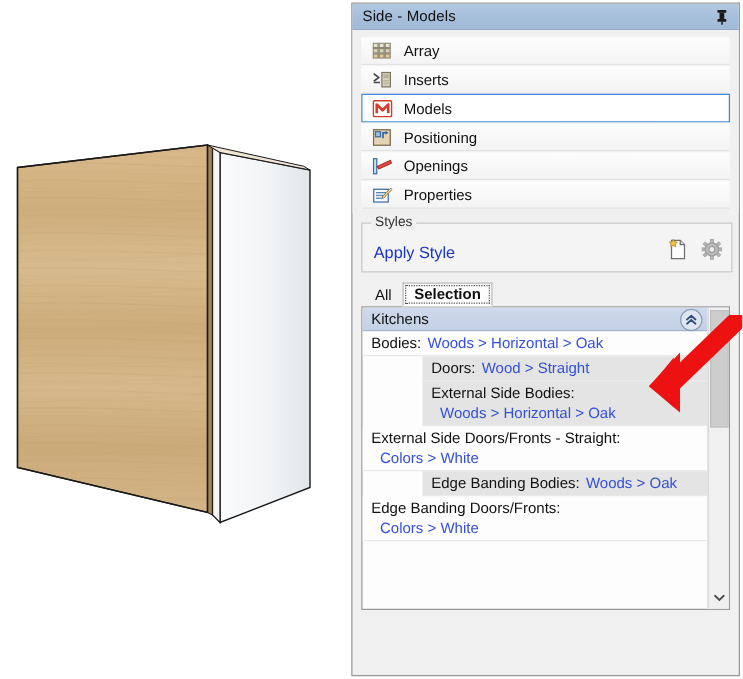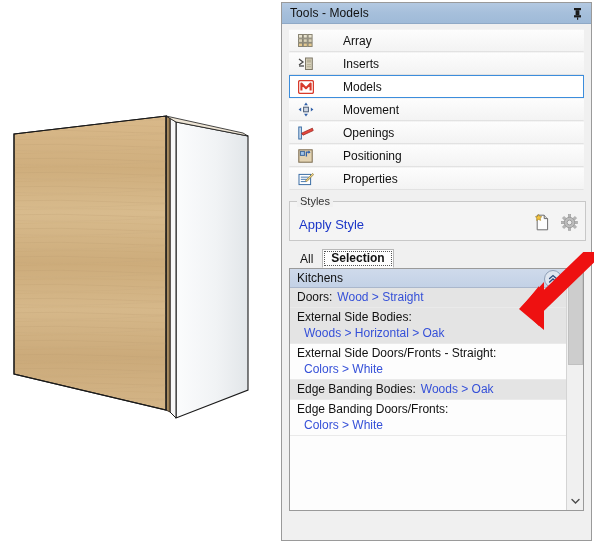--- a/index.html
+++ b/index.html
@@ -44,21 +44,21 @@
     background:linear-gradient(to bottom,#fdfdfd 0%,#f3f3f3 100%);
     border:1px solid transparent;
     border-bottom:1px solid #e2e2e2;
     padding-left:7px;box-sizing:border-box;cursor:pointer;
   }
   .nav-item.selected{
     background:#ffffff;
     border:1px solid #3c8ddc;
   }
   .nav-icon{width:17px;height:17px;margin-right:9px;flex:0 0 17px;display:flex;align-items:center;justify-content:center;}
-  .nav-label{font-size:12px;color:#111;margin-left:20px;}
+  .nav-label{font-size:12px;color:#111;}
 
   
   #styles-group{
     margin:7px 5px 0 7px;
     border:1px solid #c8c8c8;
     background:#f4f4f4;
     height:40px;
     position:relative;
     box-sizing:border-box;
   }
@@ -111,21 +111,21 @@
   #collapse-btn{
     position:absolute;right:4px;top:1px;width:16px;height:16px;border-radius:50%;
     background:#dfe6f0;border:1px solid #8fa0b8;
     display:flex;align-items:center;justify-content:center;cursor:pointer;
   }
   .row{
     min-height:19px;border-bottom:1px solid #eaeaea;
     padding:1px 4px 2px 7px;box-sizing:border-box;
     font-size:12px;line-height:16px;
   }
-  .row.alt{background:#e4e4e4;}
+  .row.alt{background:#e4e4e4;margin-left:48px;}
   .row.plain{background:#fdfdfd;}
   .row .lbl{color:#111;}
   .row .val{color:#3550d8;margin-left:5px;}
   .row.two-line .val{display:block;margin-left:7px;}
 
   
   #vscroll{
     width:16px;background:#f0f0f0;border-left:1px solid #d4d4d4;
     position:relative;flex:0 0 16px;cursor:pointer;
   }
@@ -190,21 +190,21 @@
 
     <g>
       <polygon points="166,16 176,22 248,36 243,33" fill="#efe6d6" stroke="#1a1a1a" stroke-width="0.8"></polygon>
     </g>
   </svg>
 </div>
 
 <div id="tools-panel">
 
   <div id="panel-titlebar">
-    <span id="panel-title">Tools - Models</span>
+    <span id="panel-title">Side - Models</span>
     <span id="pin-btn">
       <svg width="11" height="13" viewBox="0 0 11 13">
         <rect x="2" y="1" width="7" height="2.2" fill="#1b1b1b"></rect>
         <rect x="3.6" y="3.2" width="3.8" height="5" fill="#1b1b1b"></rect>
         <rect x="2" y="8.2" width="7" height="2.2" fill="#1b1b1b"></rect>
         <rect x="5" y="10.4" width="1.2" height="2.4" fill="#1b1b1b"></rect>
       </svg>
     </span>
   </div>
 
@@ -244,53 +244,41 @@
     <div class="nav-item selected">
       <span class="nav-icon">
         <svg width="16" height="14" viewBox="0 0 16 14">
           <rect x="0.6" y="0.6" width="14.8" height="12.8" rx="1.4" fill="#ffffff" stroke="#d83a2b" stroke-width="1.3"></rect>
           <path d="M3.4 10.6 V3.6 L8 8.2 L12.6 3.6 V10.6" fill="none" stroke="#d83a2b" stroke-width="2.1" stroke-linejoin="round"></path>
         </svg>
       </span>
       <span class="nav-label">Models</span>
     </div>
 
-    <div class="nav-item">
-      <span class="nav-icon">
-        <svg width="16" height="15" viewBox="0 0 16 15">
-          <rect x="5.6" y="5.2" width="4.8" height="4.6" fill="#cfd8e4" stroke="#4a5d78"></rect>
-          <path d="M8 0.6 L9.9 3.2 H6.1 Z" fill="#2f5fa8"></path>
-          <path d="M8 14.4 L6.1 11.8 H9.9 Z" fill="#2f5fa8"></path>
-          <path d="M0.6 7.5 L3.2 5.6 V9.4 Z" fill="#2f5fa8"></path>
-          <path d="M15.4 7.5 L12.8 9.4 V5.6 Z" fill="#2f5fa8"></path>
-        </svg>
-      </span>
-      <span class="nav-label">Movement</span>
-    </div>
-
-    <div class="nav-item">
-      <span class="nav-icon">
-        <svg width="16" height="14" viewBox="0 0 16 14">
-          <rect x="0.8" y="1" width="2.6" height="12" fill="#cfe0f2" stroke="#3c6ea5"></rect>
-          <path d="M3.6 7.2 L14.4 2.2 L15.2 4.6 L5 9.2 Z" fill="#e8453c" stroke="#9b2a22" stroke-width="0.8"></path>
-        </svg>
-      </span>
-      <span class="nav-label">Openings</span>
-    </div>
 
     <div class="nav-item">
       <span class="nav-icon">
         <svg width="15" height="14" viewBox="0 0 15 14">
           <rect x="0.8" y="0.8" width="13.4" height="12.4" fill="#e3d3b2" stroke="#7a6a4c"></rect>
           <rect x="2.4" y="2.4" width="4" height="4" fill="#9fc3e8" stroke="#41699a"></rect>
           <path d="M8.4 7.6 V3.2 h3.4" fill="none" stroke="#2f5fa8" stroke-width="1.3"></path>
           <path d="M12.6 3.2 L10.4 1.6 V4.8 Z" fill="#2f5fa8"></path>
         </svg>
       </span>
       <span class="nav-label">Positioning</span>
+    </div>
+
+    <div class="nav-item">
+      <span class="nav-icon">
+        <svg width="16" height="14" viewBox="0 0 16 14">
+          <rect x="0.8" y="1" width="2.6" height="12" fill="#cfe0f2" stroke="#3c6ea5"></rect>
+          <path d="M3.6 7.2 L14.4 2.2 L15.2 4.6 L5 9.2 Z" fill="#e8453c" stroke="#9b2a22" stroke-width="0.8"></path>
+        </svg>
+      </span>
+      <span class="nav-label">Openings</span>
     </div>
 
     <div class="nav-item">
       <span class="nav-icon">
         <svg width="16" height="14" viewBox="0 0 16 14">
           <rect x="1" y="2.4" width="11.6" height="10.2" fill="#ffffff" stroke="#3c6ea5"></rect>
           <rect x="2.8" y="4.6" width="8" height="1.1" fill="#5b86b5"></rect>
           <rect x="2.8" y="6.8" width="8" height="1.1" fill="#5b86b5"></rect>
           <rect x="2.8" y="9" width="5.4" height="1.1" fill="#5b86b5"></rect>
           <path d="M7.6 8.6 L14.6 1.4 L15.6 2.6 L8.8 9.6 Z" fill="#f0d68a" stroke="#8a7330" stroke-width="0.7"></path>
@@ -341,20 +329,23 @@
       <div class="grp-header">
         <span class="gname">Kitchens</span>
         <span id="collapse-btn">
           <svg width="10" height="10" viewBox="0 0 10 10">
             <path d="M1.6 4.6 L5 1.6 L8.4 4.6" fill="none" stroke="#2d4e7e" stroke-width="1.4" stroke-linecap="round"></path>
             <path d="M1.6 8 L5 5 L8.4 8" fill="none" stroke="#2d4e7e" stroke-width="1.4" stroke-linecap="round"></path>
           </svg>
         </span>
       </div>
 
+      <div class="row plain">
+        <span class="lbl">Bodies:</span><span class="val">Woods &gt; Horizontal &gt; Oak</span>
+      </div>
       <div class="row alt">
         <span class="lbl">Doors:</span><span class="val">Wood &gt; Straight</span>
       </div>
       <div class="row alt two-line">
         <span class="lbl">External Side Bodies:</span><span class="val">Woods &gt; Horizontal &gt; Oak</span>
       </div>
       <div class="row plain two-line">
         <span class="lbl">External Side Doors/Fronts - Straight:</span><span class="val">Colors &gt; White</span>
       </div>
       <div class="row alt">

